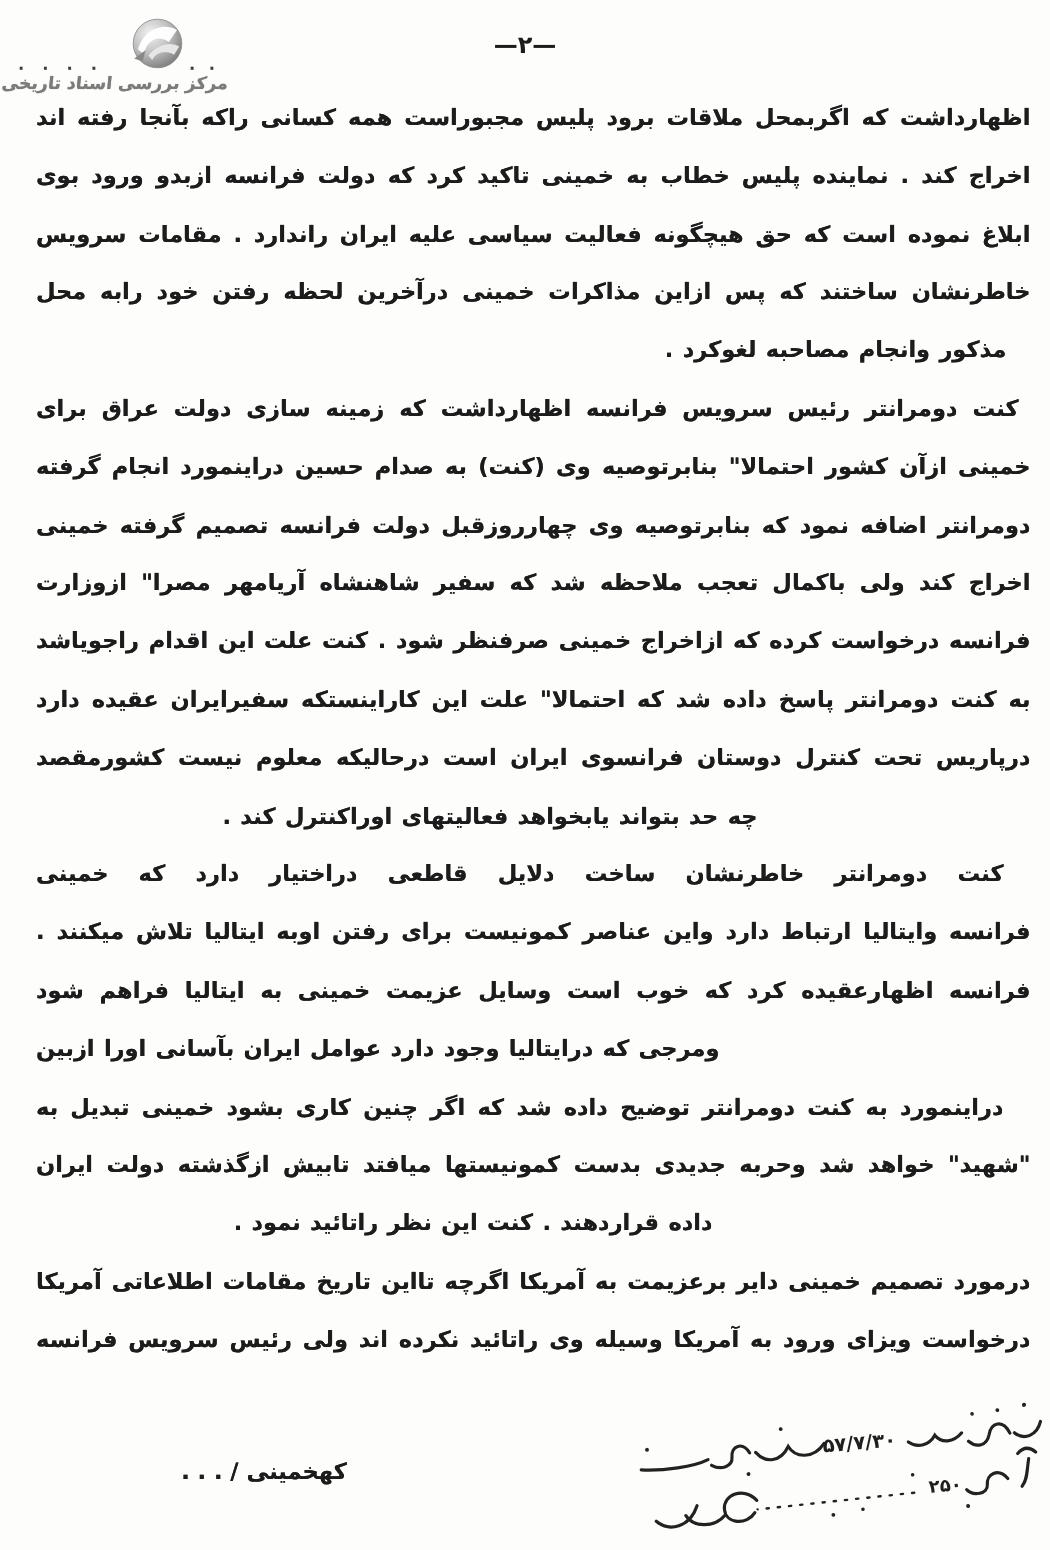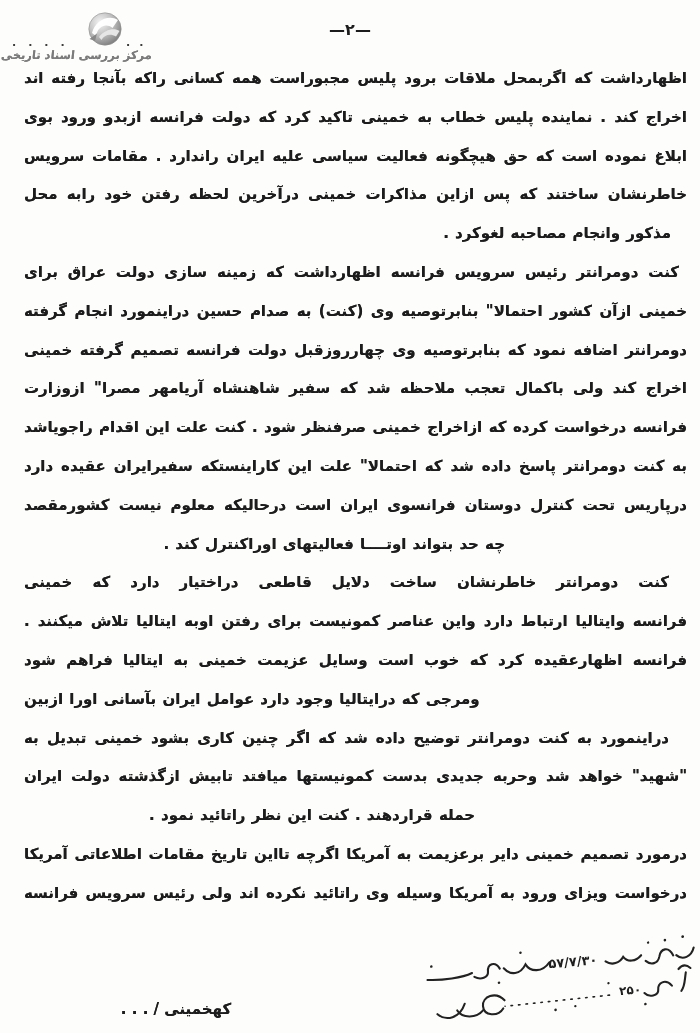--- a/index.html
+++ b/index.html
@@ -41,21 +41,21 @@
   }
   .ln.end{text-align:left;text-align-last:right;}
   .ln.pr-sm{padding-right:16px;}
   .ln.ind-sm{padding-right:8px;}
   .ln.ind-md{padding-right:18px;}
   .ln.pr-lg{padding-right:182px;}
   .ln.pr-lg2{padding-right:176px;}
   .ln.pr-xl{padding-right:212px;}
   
   .catchword{
-    position:absolute;left:116px;top:1000px;width:120px;
+    position:absolute;left:116px;top:972px;width:120px;
     direction:rtl;text-align:center;
     font-size:15px;font-weight:bold;
     text-shadow:0 0 .4px rgba(25,25,25,.85);
   }
   
   .handwriting{
     position:absolute;left:403px;top:938px;width:300px;height:85px;
     transform:rotate(-5deg);
   }
   .handwriting svg{display:block;}
@@ -91,28 +91,28 @@
   <div class="ln">ابلاغ نموده است که حق هیچگونه فعالیت سیاسی علیه ایران راندارد . مقامات سرویس فرانســــه</div>
   <div class="ln">خاطرنشان ساختند که پس ازاین مذاکرات خمینی درآخرین لحظه رفتن خود رابه محل اجتماع افــراد</div>
   <div class="ln end pr-sm">مذکور وانجام مصاحبه لغوکرد .</div>
   <div class="ln ind-sm">کنت دومرانتر رئیس سرویس فرانسه اظهارداشت که زمینه سازی دولت عراق برای خارج کــــردن</div>
   <div class="ln">خمینی ازآن کشور احتمالا" بنابرتوصیه وی (کنت) به صدام حسین دراینمورد انجام گرفته است . کنت</div>
   <div class="ln">دومرانتر اضافه نمود که بنابرتوصیه وی چهارروزقبل دولت فرانسه تصمیم گرفته خمینی راازآن کشــور</div>
   <div class="ln">اخراج کند ولی باکمال تعجب ملاحظه شد که سفیر شاهنشاه آریامهر مصرا" ازوزارت امورخارجــــه</div>
   <div class="ln">فرانسه درخواست کرده که ازاخراج خمینی صرفنظر شود . کنت علت این اقدام راجویاشد . دراینمورد</div>
   <div class="ln">به کنت دومرانتر پاسخ داده شد که احتمالا" علت این کاراینستکه سفیرایران عقیده دارد که خمینــــی</div>
   <div class="ln">درپاریس تحت کنترل دوستان فرانسوی ایران است درحالیکه معلوم نیست کشورمقصد بعدی اوتــــا</div>
-  <div class="ln end pr-lg">چه حد بتواند اوتــــا فعالیتهای اوراکنترل کند .</div>
+  <div class="ln end pr-lg">چه حد بتواند یابخواهد فعالیتهای اوراکنترل کند .</div>
   <div class="ln ind-md">کنت دومرانتر خاطرنشان ساخت دلایل قاطعی دراختیار دارد که خمینی باکمونیستهــــــای</div>
   <div class="ln">فرانسه وایتالیا ارتباط دارد واین عناصر کمونیست برای رفتن اوبه ایتالیا تلاش میکنند . رئیس سرویس</div>
   <div class="ln">فرانسه اظهارعقیده کرد که خوب است وسایل عزیمت خمینی به ایتالیا فراهم شود وبااستفاده ازهرج ـ</div>
   <div class="ln end pr-lg2">ومرجی که درایتالیا وجود دارد عوامل ایران بآسانی اورا ازبین ببرند .</div>
   <div class="ln ind-md">دراینمورد به کنت دومرانتر توضیح داده شد که اگر چنین کاری بشود خمینی تبدیل به یــــــك</div>
   <div class="ln">"شهید" خواهد شد وحربه جدیدی بدست کمونیستها میافتد تابیش ازگذشته دولت ایران رامورد</div>
-  <div class="ln end pr-xl">حمله قراردهند . کنت این نظر راتائید نمود .</div>
+  <div class="ln end pr-xl">داده قراردهند . کنت این نظر راتائید نمود .</div>
   <div class="ln">درمورد تصمیم خمینی دایر برعزیمت به آمریکا اگرچه تااین تاریخ مقامات اطلاعاتی آمریکا خبــــر</div>
   <div class="ln">درخواست ویزای ورود به آمریکا وسیله وی راتائید نکرده اند ولی رئیس سرویس فرانسه اظهارداشــت</div>
 </div>
 
 <div class="catchword">کهخمینی / . . .</div>
 
 <div class="handwriting">
   <svg viewBox="0 0 300 85" width="300" height="85">
     <g stroke="#222222" stroke-width="2.1" fill="none" stroke-linecap="round">
 

